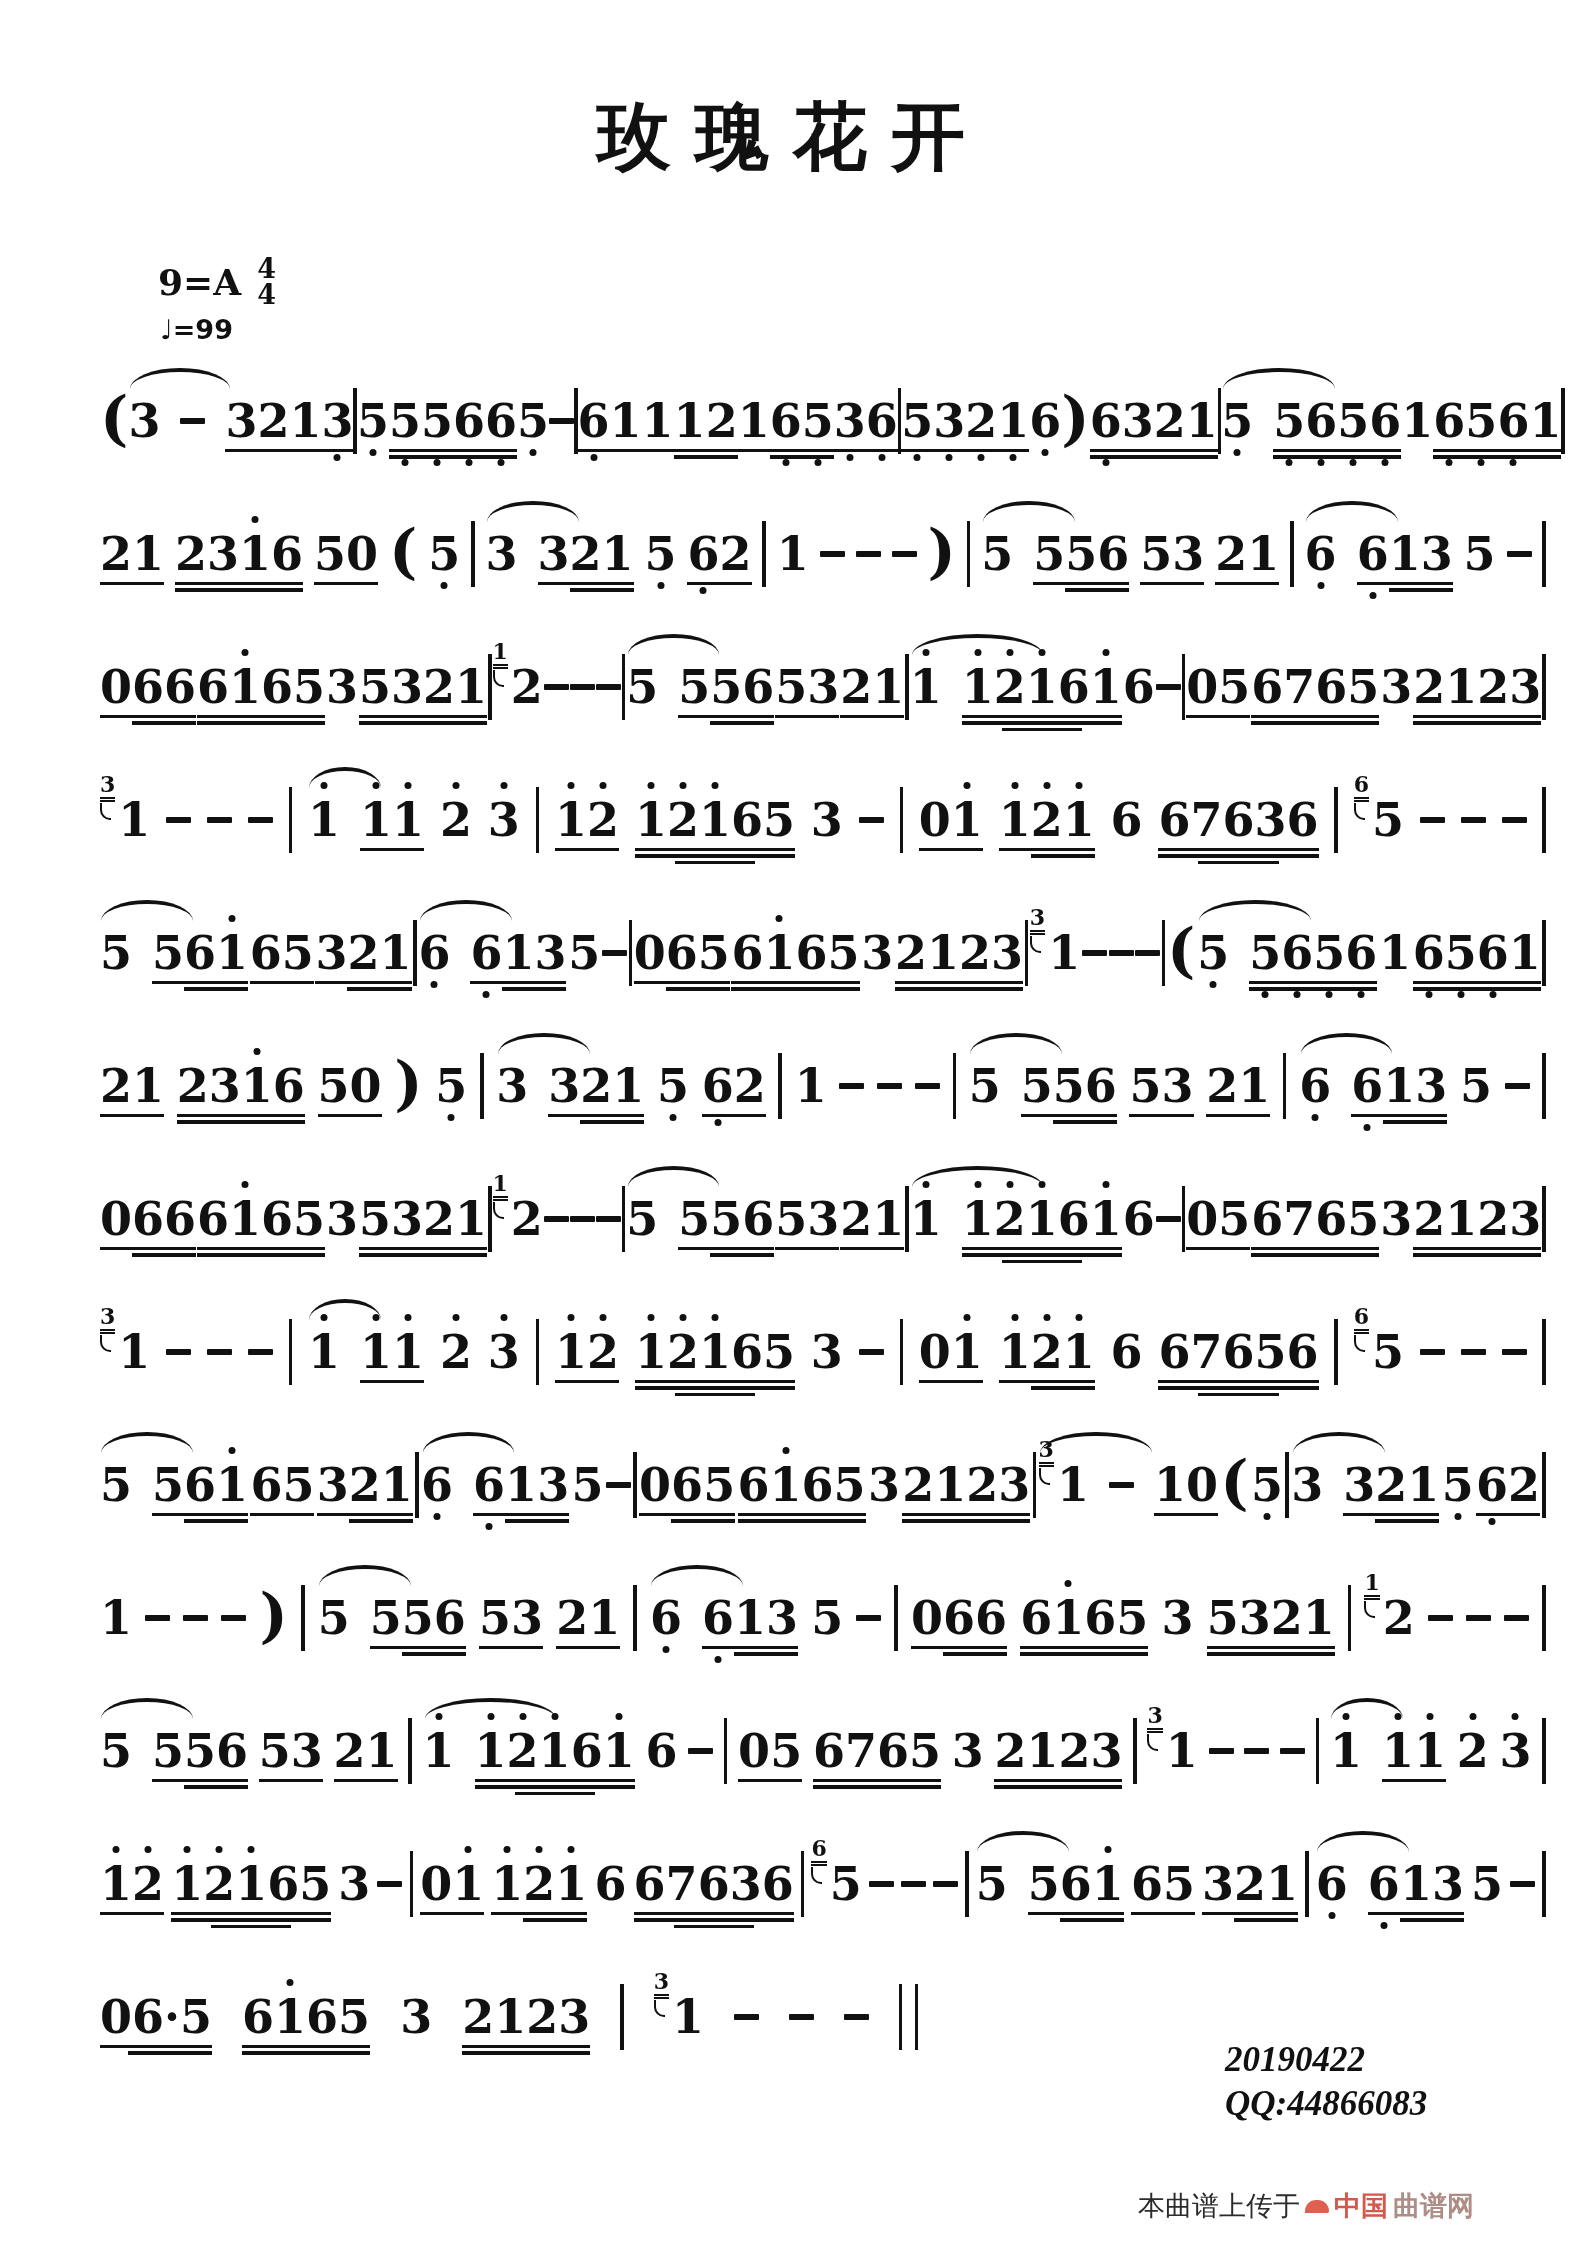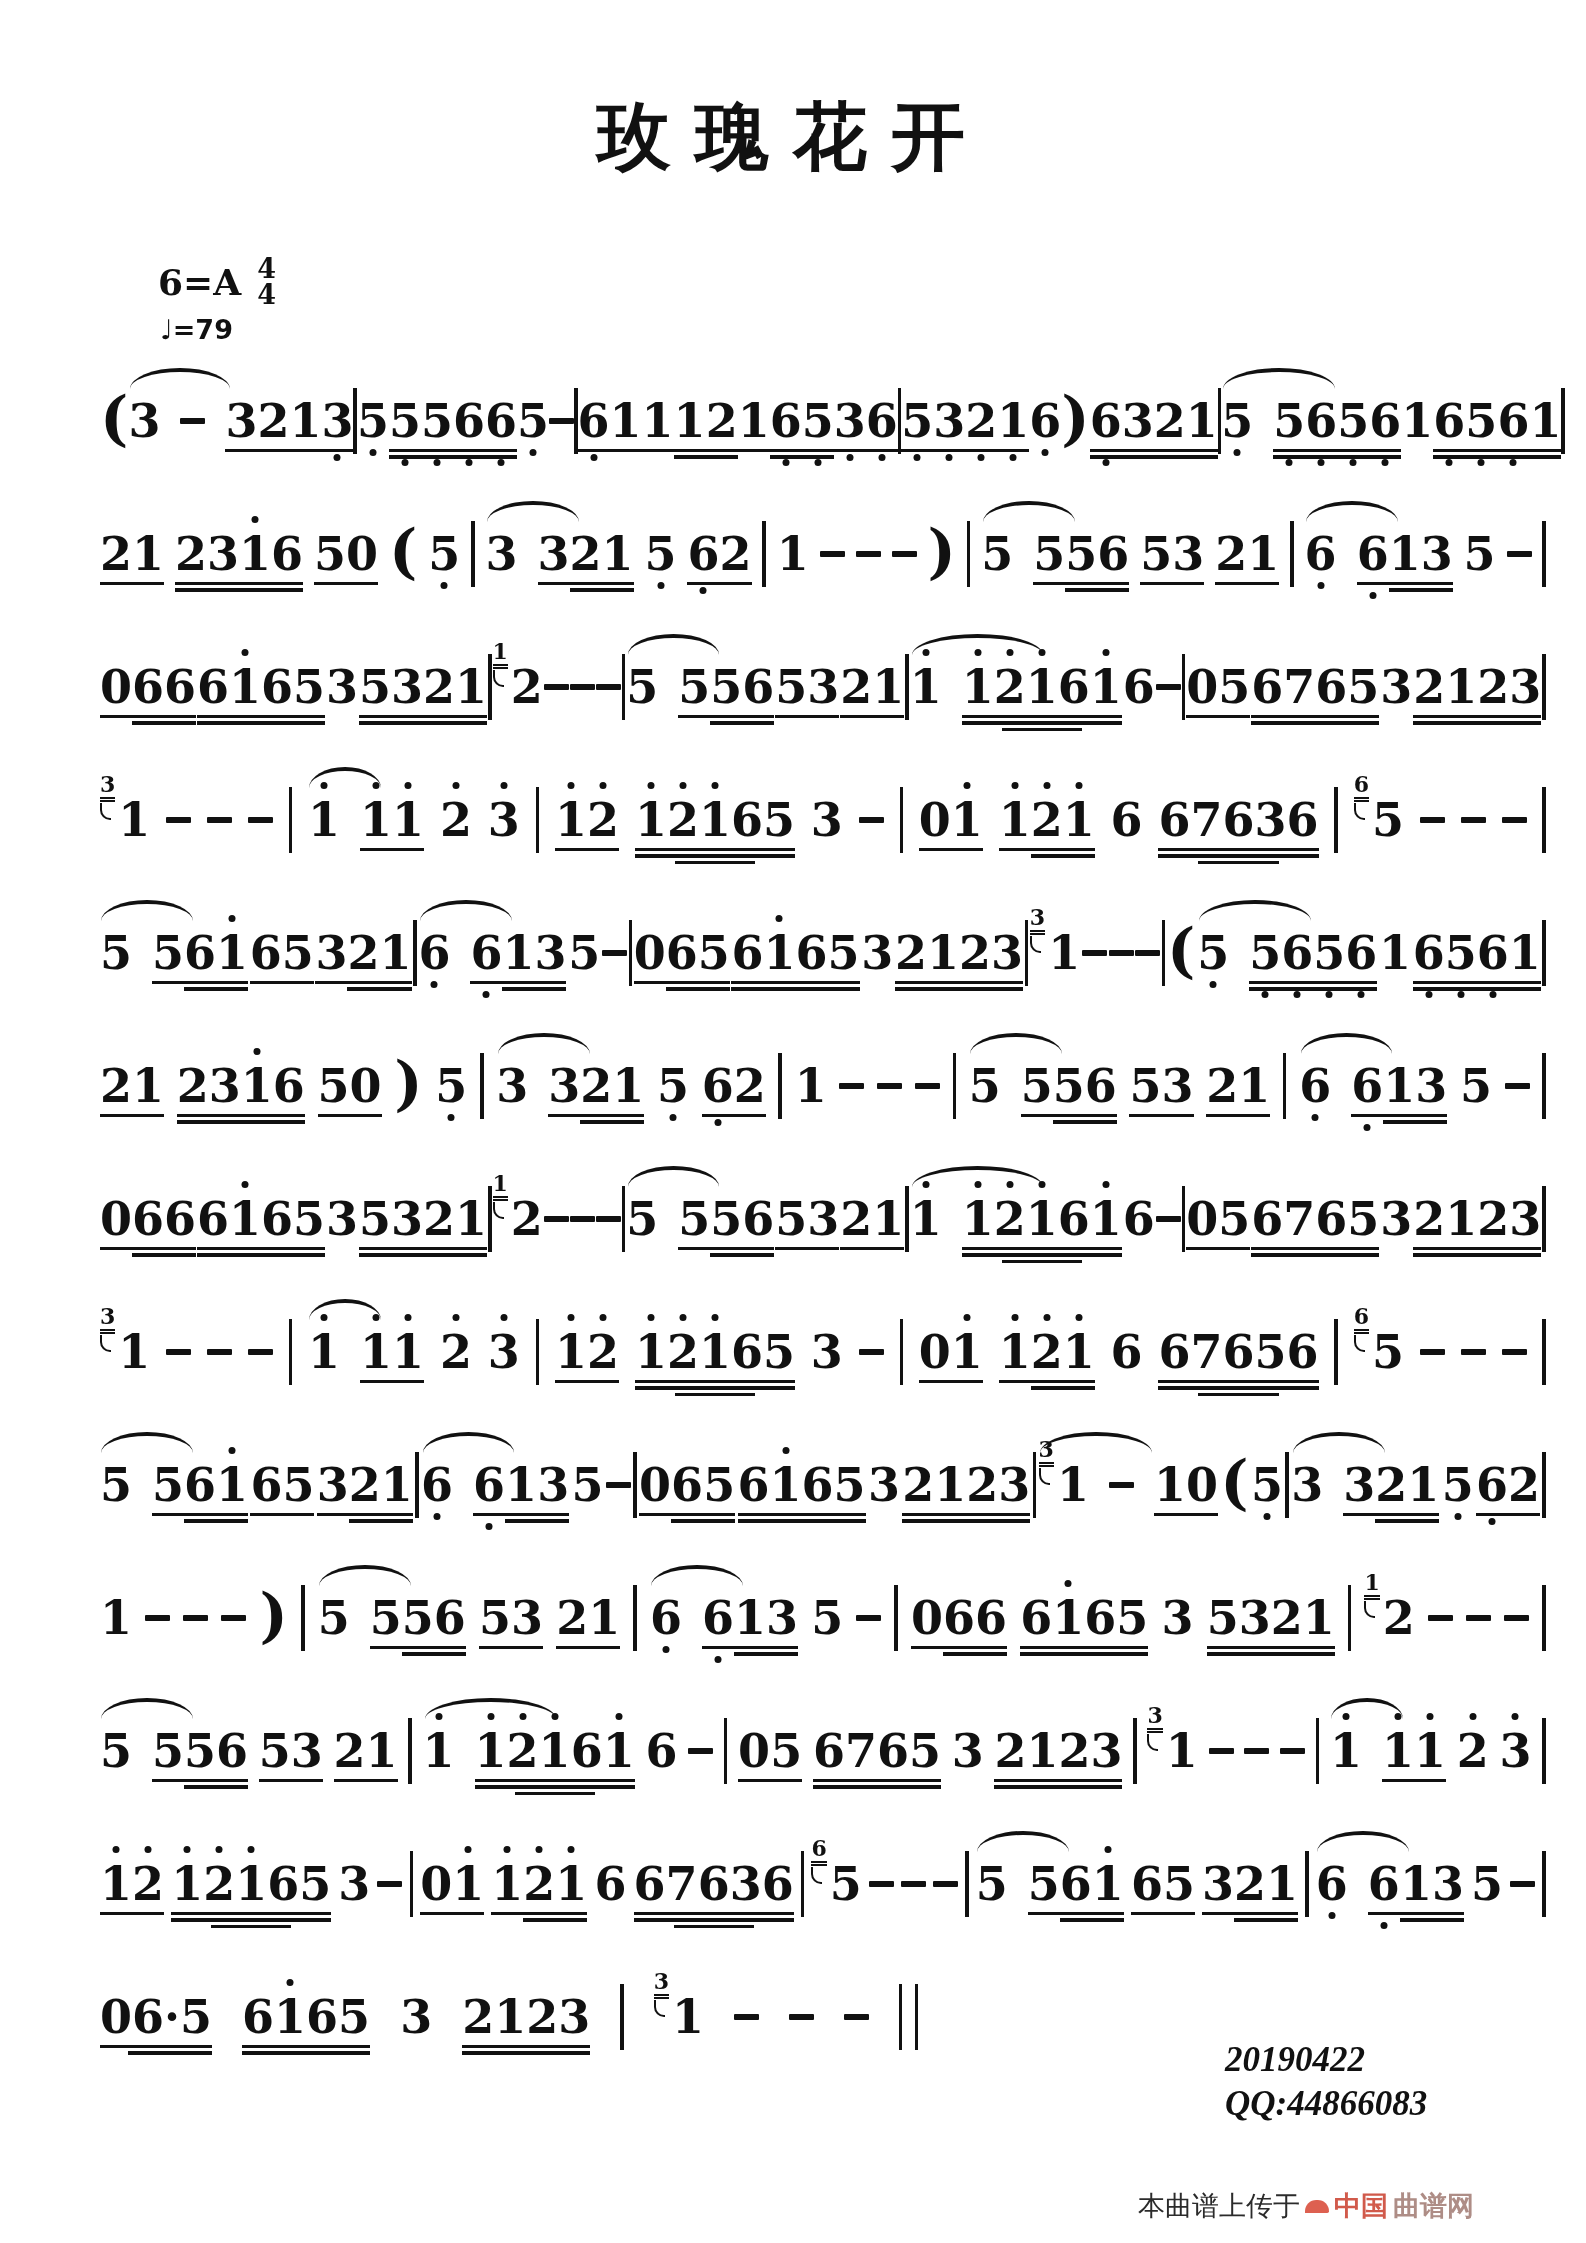--- a/index.html
+++ b/index.html
@@ -58,27 +58,27 @@
   .site-b{color:#ae8d86;font-weight:bold;}
 </style>
 </head>
 <body>
 
 <div class="page">
 
   <div class="title">玫瑰花开</div>
 
   <div class="keyblock">
-    <span>6=A</span>
+    <span>9=A</span>
     <span class="frac">
       <span>4</span>
       <span>4</span>
     </span>
   </div>
-  <div class="tempo">♩=79</div>
+  <div class="tempo">♩=99</div>
 
 
   <div class="sheet" id="sheet">
       <div class="mline">
         <span class="paren">(</span>
         <span class="slur">
           <span class="grp">
             <span class="n">3</span>
           </span>
           <span class="dash"></span>

